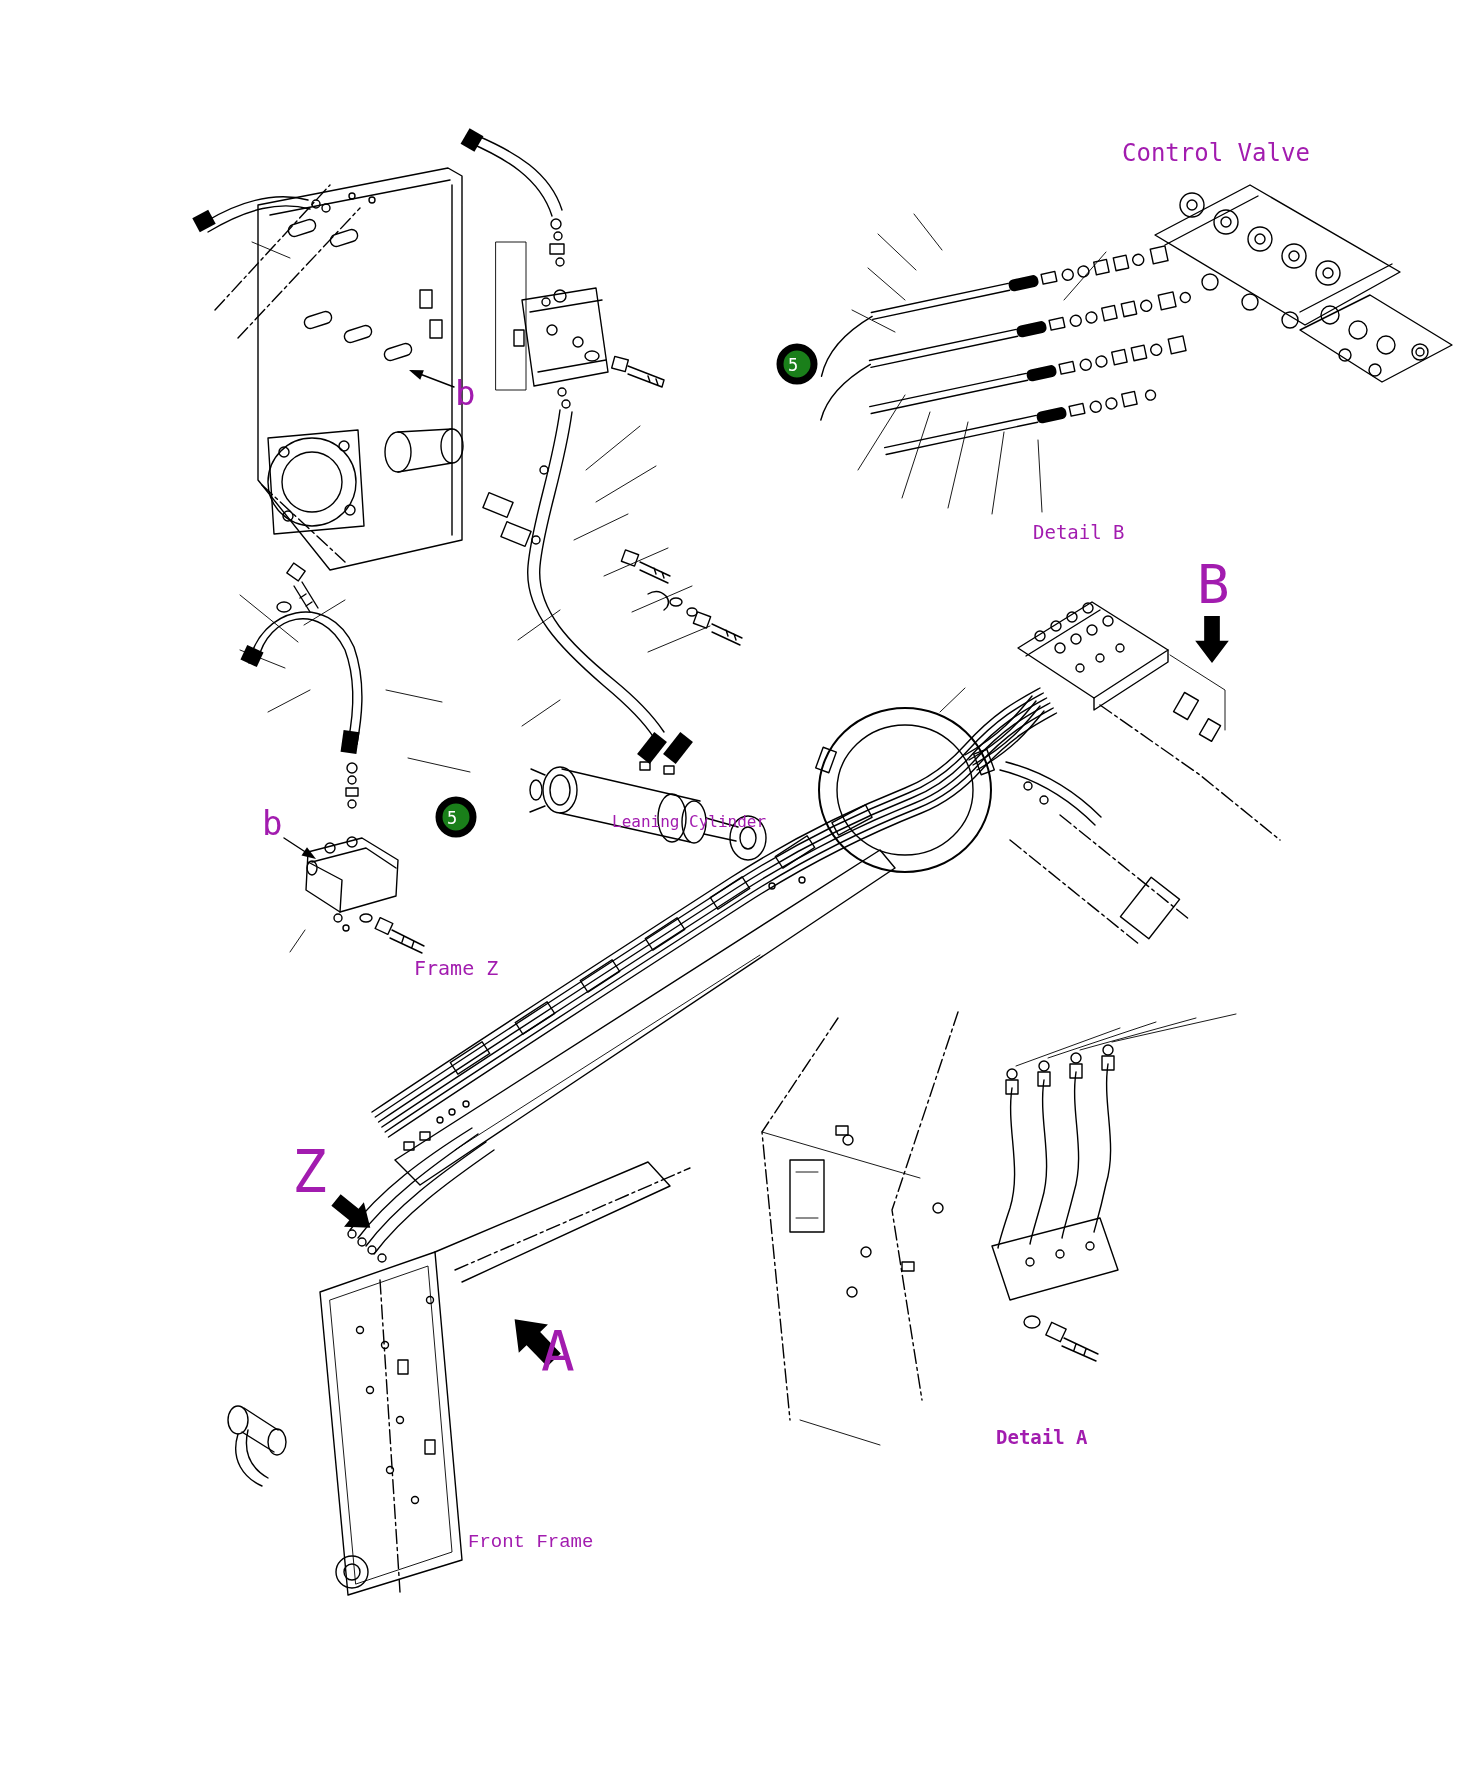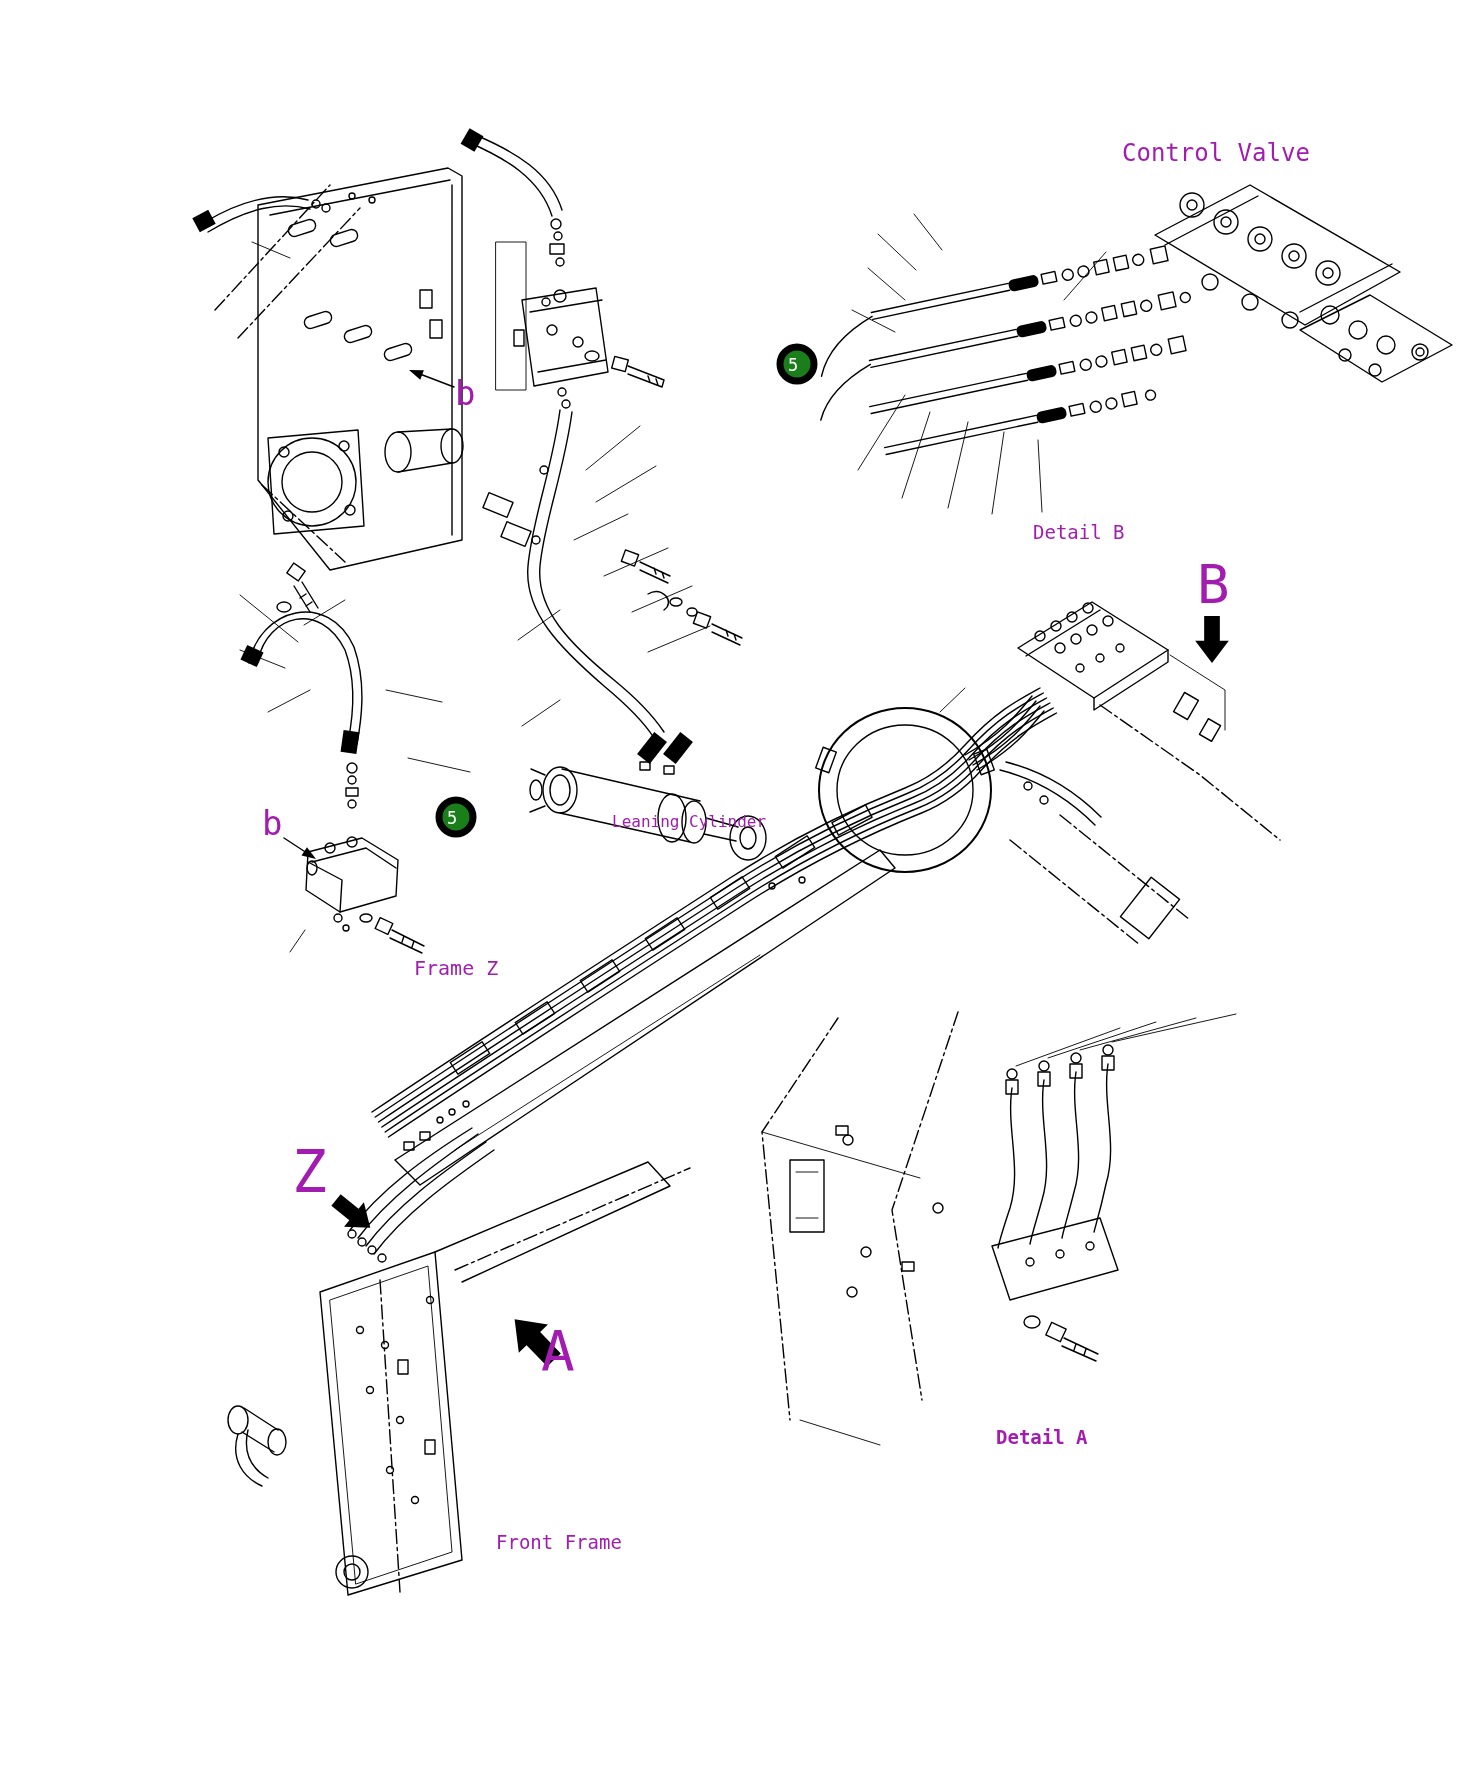--- a/index.html
+++ b/index.html
@@ -447,15 +447,15 @@
 <div class="label" style="left:292px;top:1143px;font-size:58px;">Z</div>
 
 <div class="label" style="left:541px;top:1323px;font-size:56px;">A</div>
 
 <div class="label" style="left:455px;top:376px;font-size:34px;">b</div>
 
 <div class="label" style="left:262px;top:806px;font-size:34px;">b</div>
 
 <div class="label lab-s" style="left:996px;top:1428px;font-weight:bold;">Detail A</div>
 
-<div class="label lab-s" style="left:496px;top:1533px;">Front Frame</div>
+<div class="label lab-s" style="left:468px;top:1533px;font-family:Liberation Mono, monospace;">Front Frame</div>
 
 </div>
 
 </body></html>

